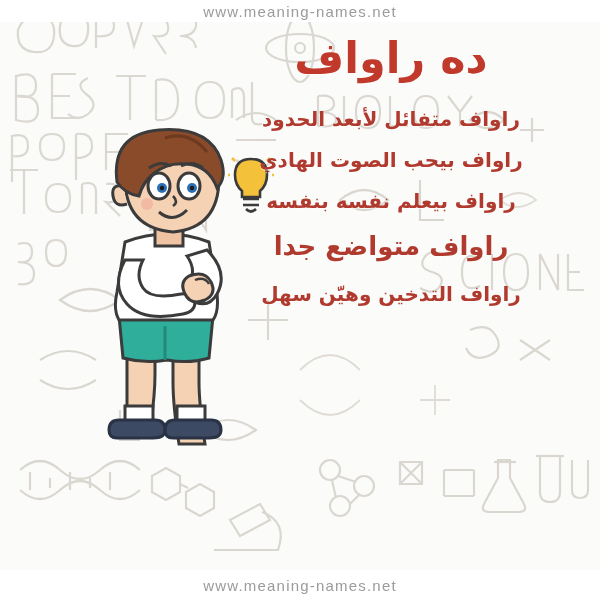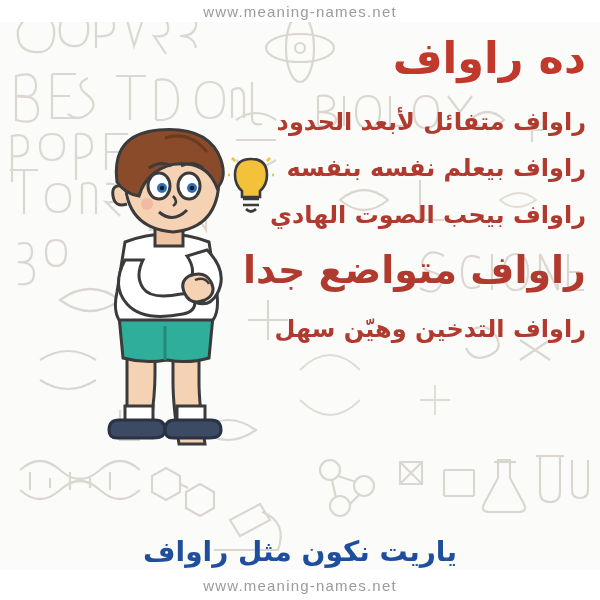--- a/index.html
+++ b/index.html
@@ -58,41 +58,42 @@
   .watermark.top { top: 3px; }
   .watermark.bottom { bottom: 6px; }
 
   
   .text-col {
     position: absolute;
     right: 14px;
     top: 20px;
     width: 390px;
     direction: rtl;
+    text-align: center;
     font-family: "DejaVu Sans", sans-serif;
   }
   .title {
     color: #c0392b;
     font-size: 43px;
     font-weight: bold;
     line-height: 1.25;
     margin: 12px 0 20px 0;
     text-shadow: 0 1px 0 rgba(255,255,255,0.7);
   }
   .line {
     color: #b03a2e;
-    font-size: 24px;
+    font-size: 20px;
     font-weight: bold;
     line-height: 1.35;
     margin: 0 0 14px 0;
     white-space: nowrap;
     text-shadow: 0 1px 0 rgba(255,255,255,0.6);
   }
   .line.big {
-    font-size: 38px;
+    font-size: 26px;
     margin-bottom: 17px;
   }
   .footer-line {
     position: absolute;
     left: 0; right: 0;
     bottom: 32px;
     text-align: center;
     direction: rtl;
     color: #1f4e9c;
     font-size: 28px;
@@ -284,21 +285,20 @@
       <path d="M18 54 q5 5 10 0" stroke="#3b3b3b" stroke-width="2.6" fill="none"></path>
       <g stroke="#f3c13a" stroke-width="2.6">
         <path d="M2 20 l-2 0 M44 20 l2 0 M7 6 l-3 -3 M39 6 l3 -3"></path>
       </g>
     </svg>
   </div>
 
   <div class="text-col">
     <div class="title">ده راواف</div>
     <div class="line">راواف متفائل لأبعد الحدود</div>
+    <div class="line">راواف بيحب الصوت الهادي</div>
     <div class="line">راواف بيعلم نفسه بنفسه</div>
-    <div class="line">راواف بيحب الصوت الهادي</div>
     <div class="line big">راواف متواضع جدا</div>
     <div class="line">راواف التدخين وهيّن سهل</div>
   </div>
 
-  <div class="footer-line">ياريت نكون مثل راواف</div>
 
 </div>
 
 </body></html>

